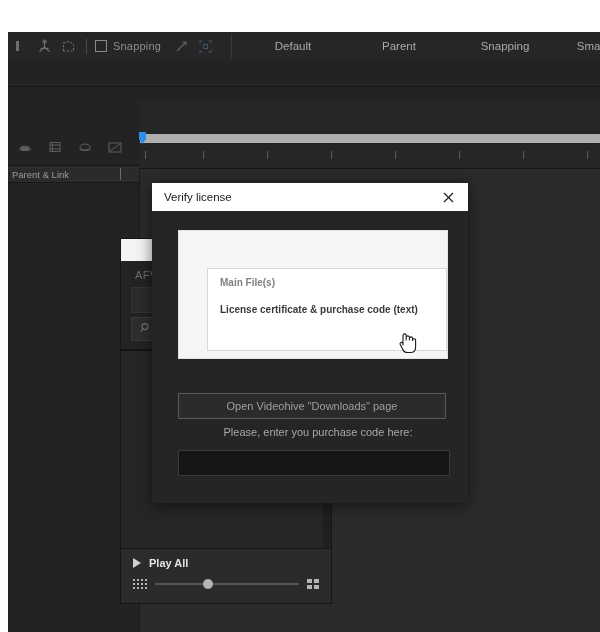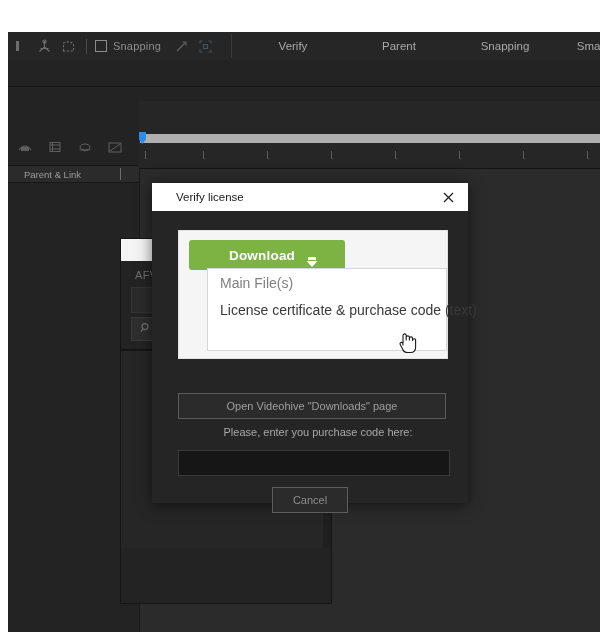--- a/index.html
+++ b/index.html
@@ -133,21 +133,21 @@
     left: 0; top: 64px;
     width: 131px; height: 16px;
     background: #2b2b2b;
     border-top: 1px solid #171717;
     border-bottom: 1px solid #171717;
     display: flex; align-items: center;
   }
   .tl-colhead span {
     color: #9b9b9b;
     font-size: 9.5px;
-    padding-left: 16px;
+    padding-left: 4px;
     white-space: nowrap;
   }
   .tl-colhead .caret {
     position: absolute; right: 18px; top: 2px;
     width: 1px; height: 12px; background: #6d6d6d;
   }
   .tl-right {
     position: absolute;
     left: 131px; top: 0;
     width: 469px; height: 531px;
@@ -330,21 +330,21 @@
   .vl-titlebar {
     position: absolute;
     left: 0; top: 0;
     width: 316px; height: 28px;
     background: #ffffff;
     display: flex; align-items: center;
   }
   .vl-title {
     color: #1a1a1a;
     font-size: 11.5px;
-    padding-left: 24px;
+    padding-left: 12px;
   }
   .vl-close {
     position: absolute;
     right: 6px; top: 0;
     width: 28px; height: 28px;
     display: flex; align-items: center; justify-content: center;
     color: #2a2a2a;
     font-size: 14px;
     line-height: 1;
   }
@@ -384,23 +384,24 @@
     position: absolute;
     left: 28px; top: 37px;
     width: 238px; height: 81px;
     background: #ffffff;
     border: 1px solid #d7d7d7;
   }
   .dl-item {
     height: 27px;
     display: flex; align-items: center;
     padding-left: 12px;
-    font-size: 14px;
+    font-size: 10px;
     color: #808080;
     white-space: nowrap;
+    font-weight: bold;
   }
   .dl-item.hover { color: #3a3a3a; }
 
   
   .vl-openbtn {
     position: absolute;
     left: 26px; top: 182px;
     width: 266px; height: 24px;
     background: #2b2b2b;
     border: 1px solid #5a5a5a;
@@ -496,21 +497,21 @@
             <path d="M2 4.5 L2 2 L4.5 2"></path>
               <path d="M10.5 2 L13 2 L13 4.5"></path>
             <path d="M13 10.5 L13 13 L10.5 13"></path>
               <path d="M4.5 13 L2 13 L2 10.5"></path>
             <rect x="5.5" y="5.5" width="4" height="4"></rect>
           </svg>
         </div>
       </div>
       <div class="tool-div"></div>
       <div class="ws-tabs">
-        <div class="ws-tab">Verify</div>
+        <div class="ws-tab">Default</div>
         <div class="ws-tab">Parent</div>
         <div class="ws-tab">Snapping</div>
         <div class="ws-tab">Small Screen</div>
       </div>
     </div>
 
     <div class="ae-strip"></div>
     <div class="ae-strip2"></div>
 
     <div class="ae-timeline">
@@ -578,62 +579,83 @@
         <span class="mag">
           <svg width="12" height="12" viewBox="0 0 12 12" fill="none" stroke="#9a9a9a" stroke-width="1.1">
             <circle cx="5" cy="4.6" r="3"></circle>
               <path d="M2.8 7 L1 9.6"></path>
           </svg>
         </span>
       </div>
       <div class="aesp-divider"></div>
       <div class="aesp-list"></div>
       <div class="aesp-scroll"></div>
+      <div class="aesp-footer">
+        <div class="aesp-playrow">
+          <span class="play-tri"></span>
+          <span class="aesp-playlabel">Play All</span>
+        </div>
+        <div class="aesp-sliderrow">
+          <span class="grid-dots">
+            <i></i>
+              <i></i>
+              <i></i>
+              <i></i>
+              <i></i>
+              <i></i>
+              <i></i>
+              <i></i>
+              <i></i>
+              <i></i>
+              <i></i>
+              <i></i>
+          </span>
+          <span class="slider-track">
+            <i class="slider-knob"></i>
+          </span>
+          <span class="grid-blocks">
+            <i></i>
+              <i></i>
+              <i></i>
+              <i></i>
+          </span>
+        </div>
+      </div>
     </div>
   </div>
 
   <div class="vl-dialog">
     <div class="vl-titlebar">
       <span class="vl-title">Verify license</span>
       <span class="vl-close">
         <svg width="11" height="11" viewBox="0 0 11 11" stroke="#222" stroke-width="1.2">
           <path d="M1 1 L10 10"></path>
             <path d="M10 1 L1 10"></path>
         </svg>
       </span>
     </div>
 
     <div class="vl-body">
 
       <div class="dl-card">
-        <div class="dl-btn">
-          <span class="dl-btn-label">Download</span>
-          <span class="dl-arrow">
-            <svg width="14" height="12" viewBox="0 0 14 12" fill="#ffffff">
-              <rect x="3" y="0" width="8" height="3"></rect>
-              <path d="M1.5 4 L12.5 4 L7 10 Z"></path>
-            </svg>
-          </span>
-        </div>
         <div class="dl-menu">
           <div class="dl-item">Main File(s)</div>
           <div class="dl-item hover">License certificate &amp; purchase code (text)</div>
         </div>
       </div>
 
       <div class="vl-openbtn">
         <span>Open Videohive "Downloads" page</span>
       </div>
 
       <div class="vl-hint">Please, enter you purchase code here:</div>
 
       <input class="vl-input" type="text" placeholder="" style="">
 
       <div class="vl-buttons">
-        <div class="vl-btn muted">Cancel</div>
       </div>
     </div>
   </div>
 
   <div class="cursor">
     <svg width="22" height="28" viewBox="0 0 22 28">
       <path d="M5 17 L5 7.5 A1.6 1.6 0 0 1 8.2 7.5 L8.2 12 L8.2 9.5 A1.6 1.6 0 0 1 11.4 9.5 L11.4 12 L11.4 10.5 A1.6 1.6 0 0 1 14.6 10.5 L14.6 12.5 L14.6 11.8 A1.6 1.6 0 0 1 17.6 11.8 L17.6 19 Q17.6 24.5 12.5 24.5 L10 24.5 Q5.5 24.5 4.6 21 L2.2 16.6 A1.5 1.5 0 0 1 4.9 15.2 Z" fill="#ffffff" stroke="#1a1a1a" stroke-width="1.1" stroke-linejoin="round"></path>
     </svg>
   </div>
 

